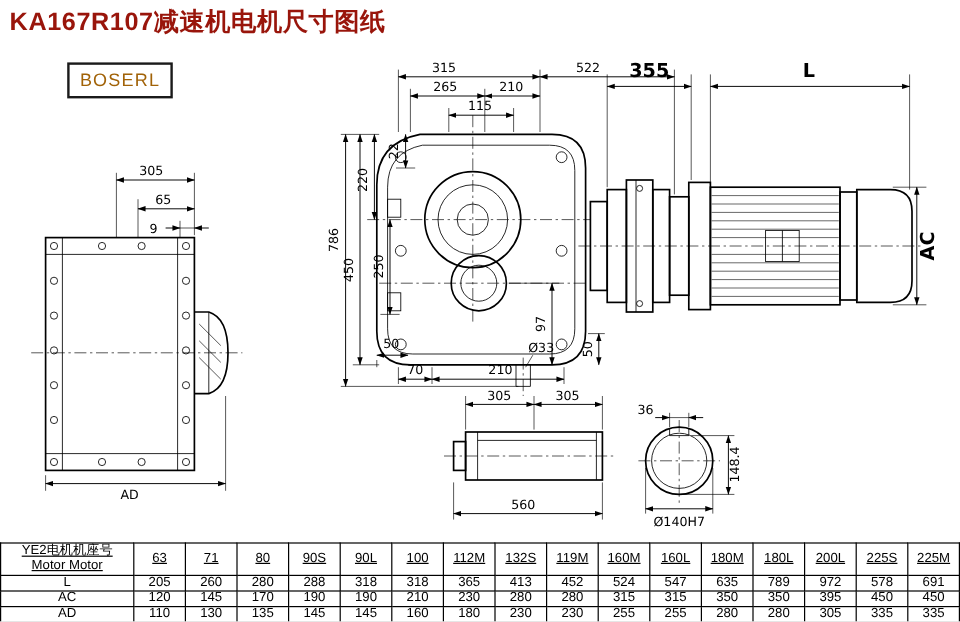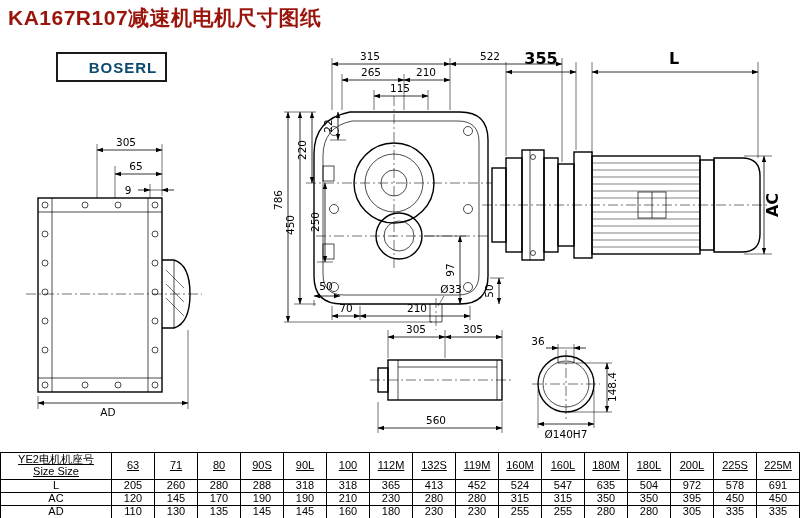--- a/index.html
+++ b/index.html
@@ -1,22 +1,22 @@
 <!DOCTYPE html>
 <html><head>
 <meta charset="utf-8">
 <style>
   html,body { margin:0; padding:0; background:#fff; }
   .page { position:relative; width:800px; height:518px; background:#fff; overflow:hidden;
           font-family:"Liberation Sans", sans-serif; }
   .title { position:absolute; left:8px; top:4px; font-size:21px; font-weight:bold;
            color:#99150b; letter-spacing:.5px; white-space:nowrap; }
   .logo  { position:absolute; left:56px; top:52px; width:84px; height:26px;
-           border:2px solid #1a1a1a; color:#0c4a6e; font-weight:bold; font-size:15px;
-           display:flex; align-items:center; justify-content:center; letter-spacing:1px;padding-left:23px; }
+           border:2px solid #1a1a1a; color:#a16207; font-weight:normal; font-size:15px;
+           display:flex; align-items:center; justify-content:center; letter-spacing:1px; }
   svg.drawing { position:absolute; left:0; top:0; }
 
   
   .ol  { fill:none; stroke:#000; stroke-width:1.4; }
   .tl  { fill:none; stroke:#000; stroke-width:0.7; }
   .xl  { fill:none; stroke:#000; stroke-width:0.55; }
   .fin { stroke:#000; stroke-width:0.5; }
   .cl  { fill:none; stroke:#000; stroke-width:0.55; stroke-dasharray:10 3 2 3; }
   .dim, .dime { fill:none; stroke:#000; stroke-width:0.8; }
   text.d    { font:10.5px "DejaVu Sans", sans-serif; fill:#000; text-anchor:middle; }
@@ -260,21 +260,21 @@
       <line class="dim" x1="538" y1="424" x2="594" y2="424" marker-start="url(#arw)" marker-end="url(#arw)"></line>
       <text class="d" x="566" y="438">Ø140H7</text>
     </g>
   </svg>
 
   <table class="dim-table">
     <thead>
       <tr>
         <th class="lbl">
           <div>YE2电机机座号</div>
-          <div>Size Size</div>
+          <div>Motor Motor</div>
         </th>
       <th>63</th>
           <th>71</th>
           <th>80</th>
           <th>90S</th>
           <th>90L</th>
           <th>100</th>
           <th>112M</th>
           <th>132S</th>
           <th>119M</th>
@@ -295,21 +295,21 @@
           <td>280</td>
           <td>288</td>
           <td>318</td>
           <td>318</td>
           <td>365</td>
           <td>413</td>
           <td>452</td>
           <td>524</td>
           <td>547</td>
           <td>635</td>
-          <td>504</td>
+          <td>789</td>
           <td>972</td>
           <td>578</td>
           <td>691</td>
         </tr>
         <tr>
           <td class="lbl">AC</td>
           <td>120</td>
           <td>145</td>
           <td>170</td>
           <td>190</td>

